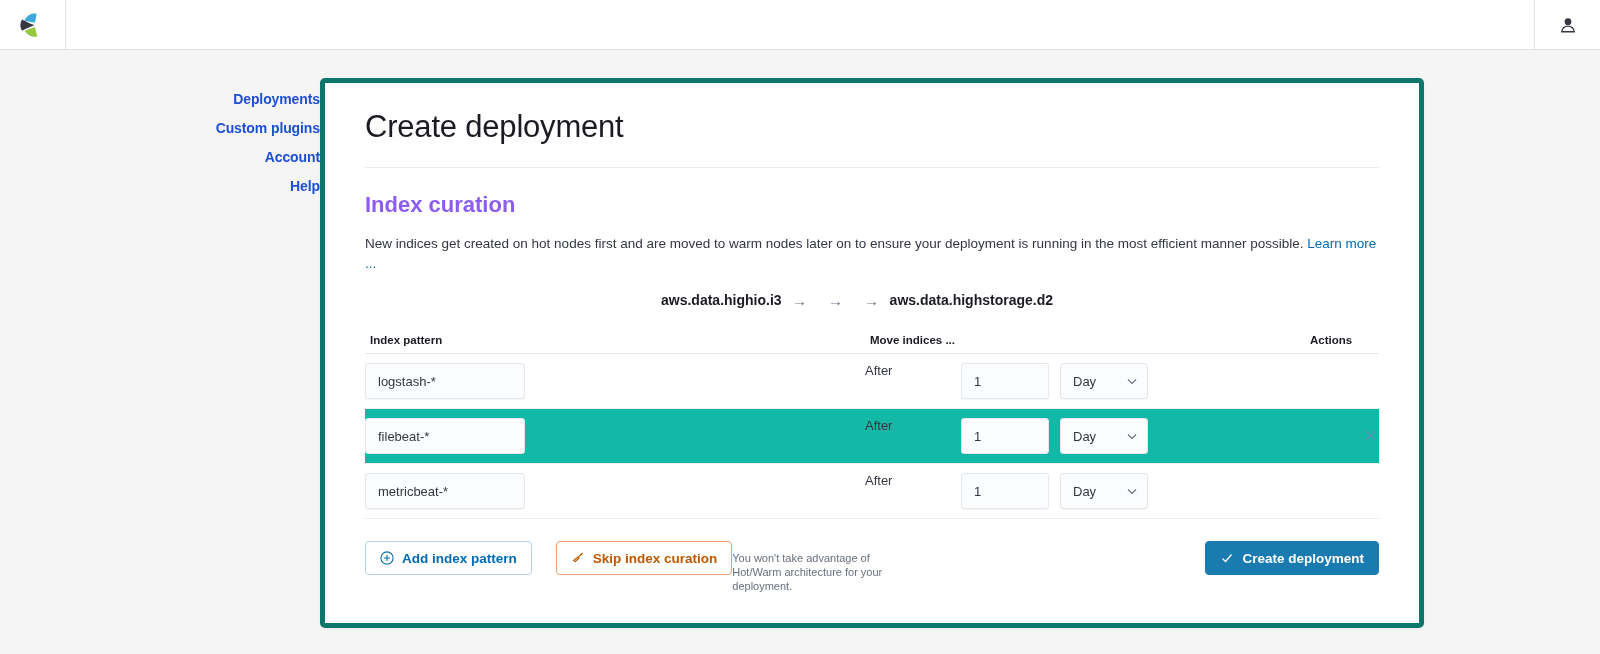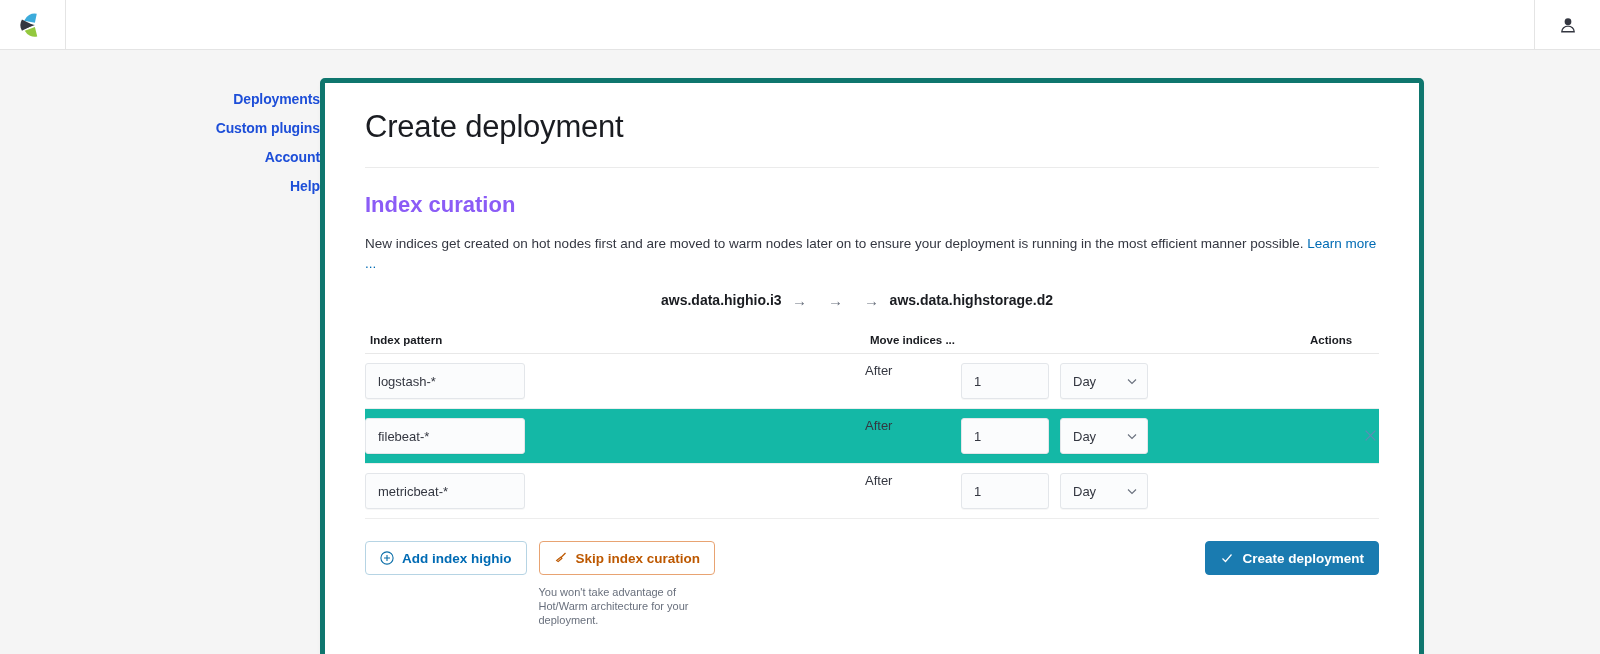--- a/index.html
+++ b/index.html
@@ -236,21 +236,21 @@
   .btn-blue-outline { border: 1px solid #b6d4e4; color: #006bb4; }
   .btn-orange-outline { border: 1px solid #e8a372; color: #bd5800; }
   .btn-plain-outline { border: 1px solid #dfe3e8; color: #0a6ea8; font-weight: bold; }
   .btn-primary {
     border: 1px solid #1a7bb0;
     background: #1a7bb0;
     color: #ffffff;
   }
   .btn svg { flex: 0 0 auto; }
 
-  .skip-wrap { display: flex; flex-direction: column; }
+  .skip-wrap { display: flex; flex-direction: row; margin-left: 12px; }
   .skip-note {
     margin-top: 10px;
     font-size: 11px;
     line-height: 14px;
     color: #69707d;
     max-width: 160px;
   }
 </style>
 </head>
 <body>
@@ -378,21 +378,21 @@
     </table>
 
     <div class="footer">
       <div class="footer-left">
 
         <button class="btn btn-blue-outline">
           <svg width="14" height="14" viewBox="0 0 14 14">
             <circle cx="7" cy="7" r="6.1" fill="none" stroke="#0a6ea8" stroke-width="1.1"></circle>
             <path d="M7 4 V10 M4 7 H10" stroke="#0a6ea8" stroke-width="1.1"></path>
           </svg>
-          <span>Add index highio</span>
+          <span>Add index pattern</span>
         </button>
 
         <div class="skip-wrap">
           <button class="btn btn-orange-outline">
             <svg width="14" height="14" viewBox="0 0 14 14">
               <path d="M11.5 2 L6.5 7" stroke="#bd5800" stroke-width="1.2" fill="none"></path>
               <path d="M6.6 6.2 L7.9 7.5 L4.2 10.6 L2.6 9.4 Z" fill="none" stroke="#bd5800" stroke-width="1.1"></path>
               <path d="M3.6 8.1 L5.0 9.6 M4.7 7.3 L6.1 8.8" stroke="#bd5800" stroke-width="0.8"></path>
             </svg>
             <span>Skip index curation</span>

